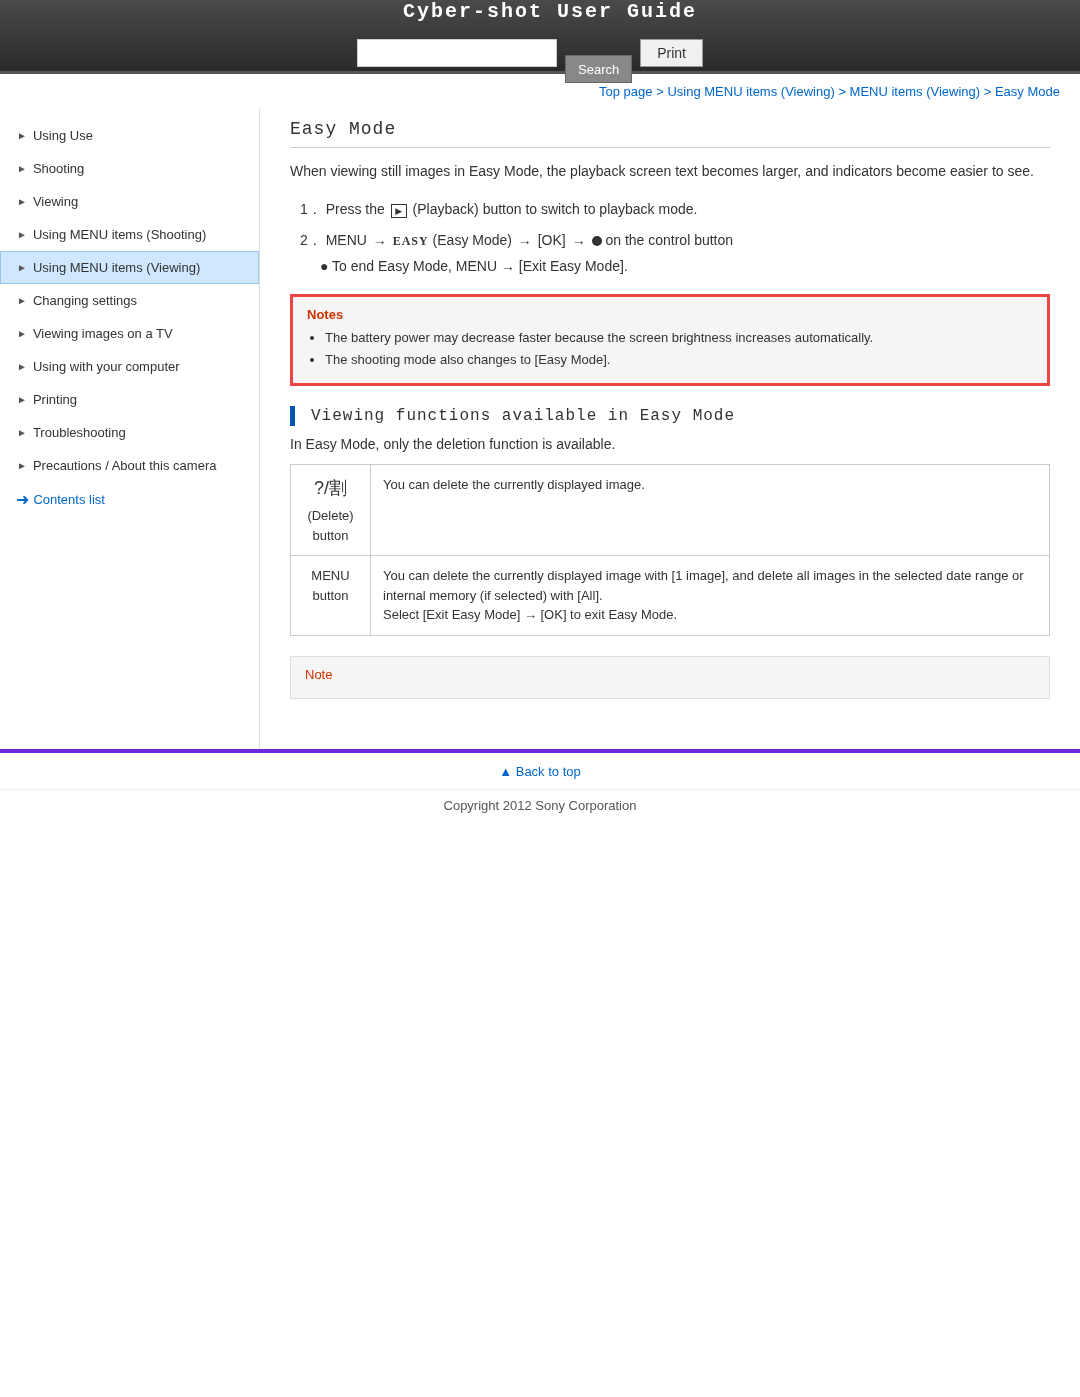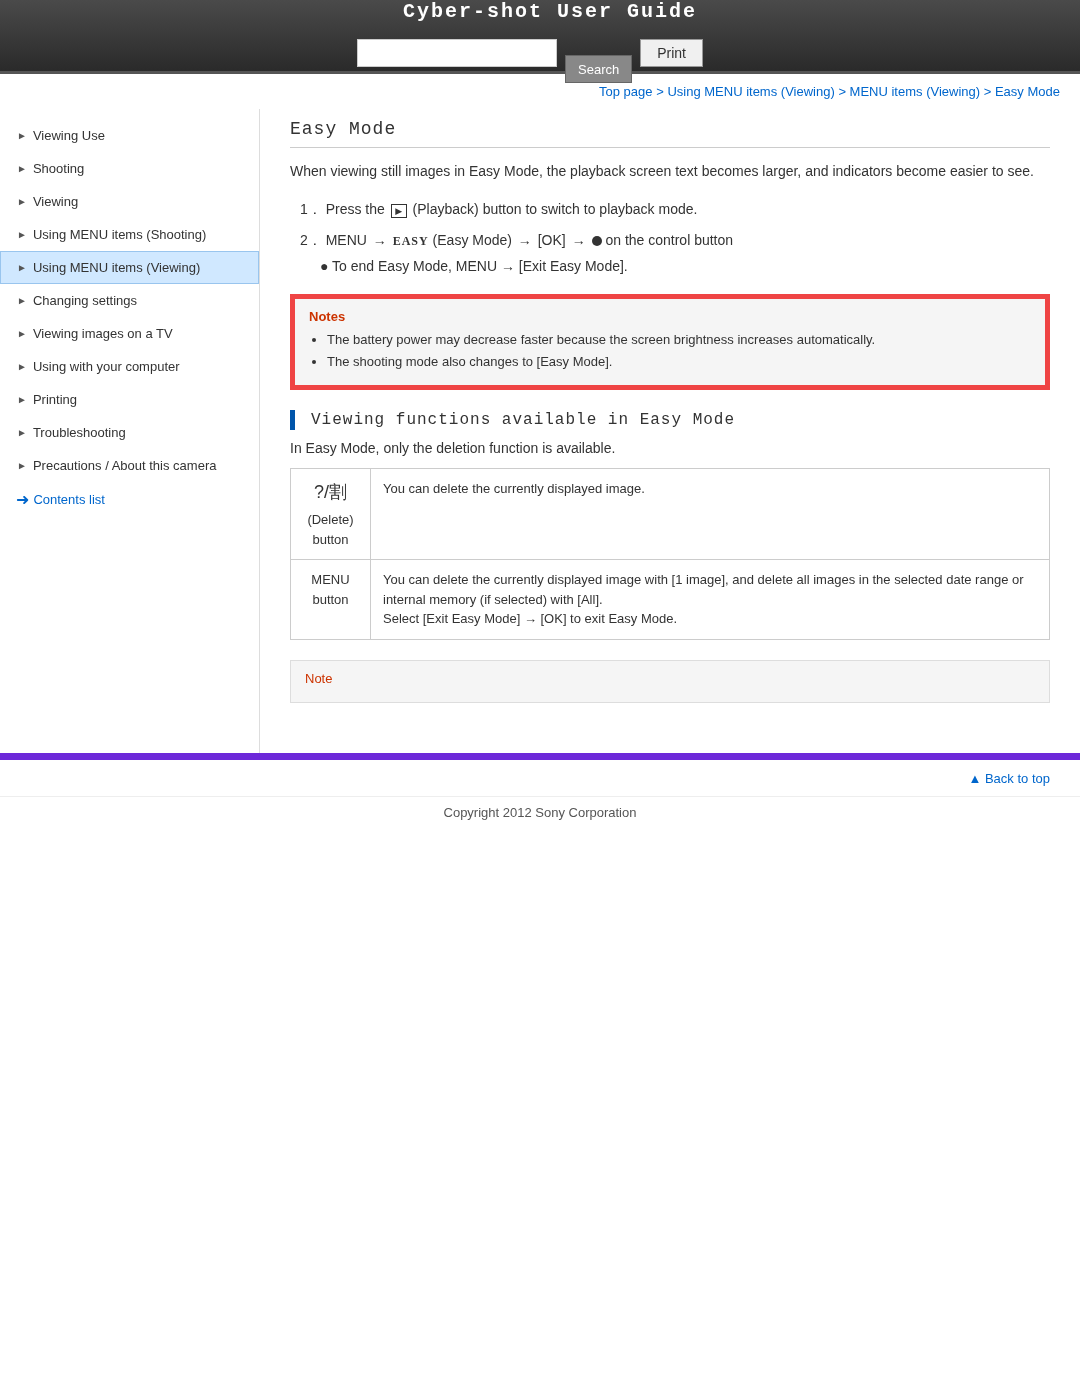--- a/index.html
+++ b/index.html
@@ -149,21 +149,21 @@
       font-size: 14px;
       line-height: 1.6;
     }
     .step .sub-bullet {
       padding-left: 20px;
       margin-top: 4px;
     }
 
     .notes-box {
       background: #f5f5f5;
-      border: 5px solid #ef4444;
+      border: 3px solid #ef4444;
       padding: 10px 14px;
       margin-bottom: 20px;
     }
     .notes-title {
       color: #cc3300;
       font-weight: bold;
       font-size: 13px;
       margin-bottom: 6px;
     }
     .notes-box ul {
@@ -238,23 +238,23 @@
     .note-box ul {
       padding-left: 18px;
     }
     .note-box li {
       font-size: 13px;
       line-height: 1.6;
     }
 
     
     .footer-back {
-      text-align: right;
+      text-align: center;
       padding: 10px 30px;
-      border-top: 7px solid #6d28d9;
+      border-top: 4px solid #6d28d9;
     }
     .back-to-top {
       color: #0066cc;
       font-size: 13px;
       text-decoration: none;
       cursor: pointer;
     }
     .copyright {
       text-align: center;
       font-size: 13px;
@@ -311,21 +311,21 @@
   <a href="#">MENU items (Viewing)</a>
   <span> &gt; </span>
   <span>Easy Mode</span>
 </div>
 
 <div class="main-layout">
 
   <div class="sidebar">
     <div class="sidebar-item">
       <span class="arrow">►</span>
-      <span>Viewing Use</span>
+      <span>Using Use</span>
     </div>
     <div class="sidebar-item">
       <span class="arrow">►</span>
       <span>Shooting</span>
     </div>
     <div class="sidebar-item">
       <span class="arrow">►</span>
       <span>Viewing</span>
     </div>
     <div class="sidebar-item">

